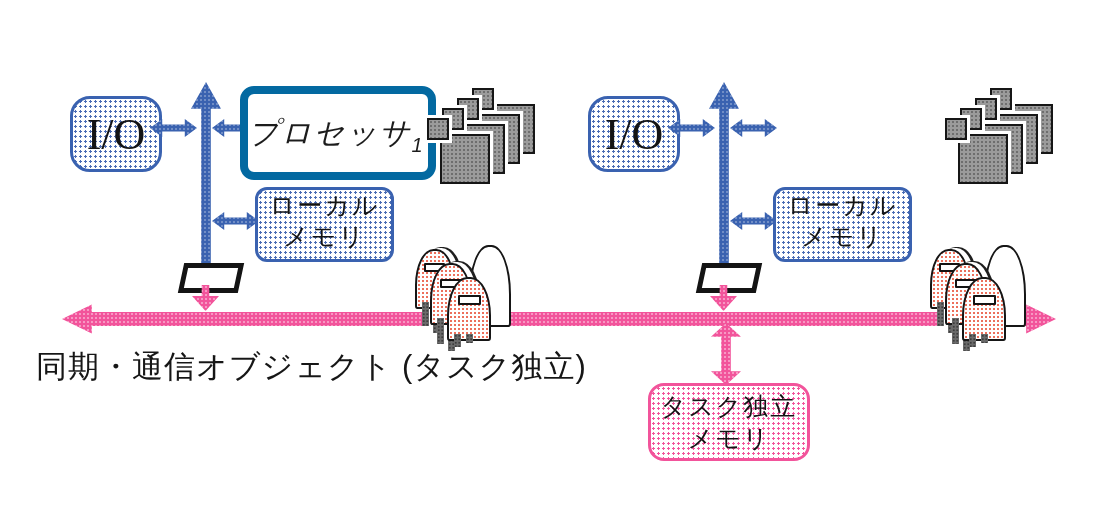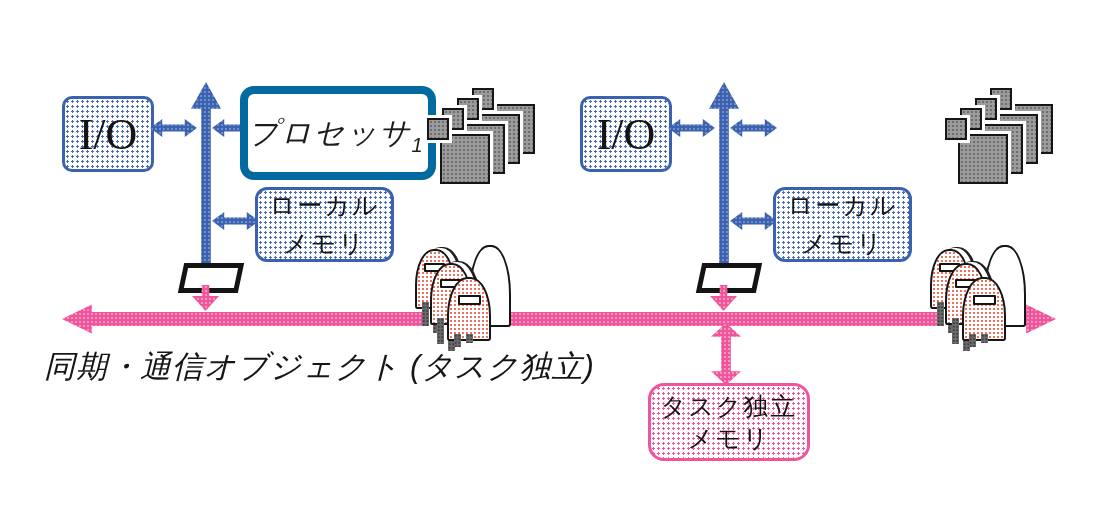--- a/index.html
+++ b/index.html
@@ -13,29 +13,29 @@
   .dot-salmon{background-color:#fff;background-image:radial-gradient(#ec705c 1.25px,transparent 1.55px);background-size:4px 4px;}
   .dot-gray{background-color:#9b9b9b;background-image:radial-gradient(#6e6e6e 1.1px,transparent 1.4px);background-size:4px 4px;}
   .dot-dark{background-color:#6b6b6b;background-image:radial-gradient(#3c3c3c 1.05px,transparent 1.35px);background-size:3.5px 3.5px;}
   .bx{background-color:#3a62b0;background-image:radial-gradient(rgba(255,255,255,.28) 1px,transparent 1.3px);background-size:4px 4px;}
   .px{background-color:#f2549b;background-image:radial-gradient(rgba(255,255,255,.40) 1px,transparent 1.3px);background-size:4px 4px;}
 
   .abs{position:absolute;}
   .node{position:absolute;top:0;width:560px;height:360px;}
 
   
-  .io-box{position:absolute;left:62px;top:96px;width:86px;height:70px;border:3px solid #3a62b0;border-radius:10px;
+  .io-box{position:absolute;left:70px;top:96px;width:86px;height:70px;border:3px solid #3a62b0;border-radius:20px;
           display:flex;align-items:center;justify-content:center;}
   .io-box span{font-family:"Liberation Serif","DejaVu Serif",serif;font-size:44px;color:#141414;}
   .proc-box{position:absolute;left:240px;top:86px;width:180px;height:78px;border:8px solid #0369a1;border-radius:14px;background:#fff;
           display:flex;align-items:center;justify-content:flex-start;}
   .proc-text{font-style:italic;font-size:30px;color:#1c1c1c;letter-spacing:2px;white-space:nowrap;}
   .psub{font-size:20px;position:relative;top:9px;letter-spacing:0;}
   .mem-box{position:absolute;left:255px;top:187px;width:133px;height:69px;border:3px solid #3a62b0;border-radius:12px;
-          display:flex;flex-direction:column;align-items:center;justify-content:space-between;line-height:31px;font-size:25px;letter-spacing:2px;color:#141414;}
+          display:flex;flex-direction:column;align-items:center;justify-content:flex-start;line-height:31px;font-size:25px;letter-spacing:2px;color:#141414;}
   .gmem-box{position:absolute;left:648px;top:383px;width:156px;height:72px;border:3px solid #f2549b;border-radius:16px;
           display:flex;flex-direction:column;align-items:center;justify-content:center;line-height:32px;font-size:25px;letter-spacing:2px;color:#141414;}
 
   
   .vbus{position:absolute;left:191px;top:82px;width:30px;height:205px;
         clip-path:polygon(50% 0,100% 13%,66% 13%,66% 100%,34% 100%,34% 13%,0 13%);}
   .harrow{position:absolute;width:47px;height:18px;
         clip-path:polygon(0 50%,26% 0,26% 30%,74% 30%,74% 0,100% 50%,74% 100%,74% 70%,26% 70%,26% 100%);}
   .a-io{left:150px;top:119px;}
   .a-proc{left:212px;top:119px;}
@@ -59,21 +59,21 @@
 
   
   .plug-group{position:absolute;top:244px;width:96px;height:106px;}
   .dome{position:absolute;border:2.5px solid #161616;border-radius:46% 46% 6% 6% / 60% 60% 5% 5%;}
   .dome.side{background:#fff;}
   .dome.front{box-shadow:5px -1px 0 0 #ffffff,7px -1px 0 1px #1f1f1f;}
   .slot{position:absolute;background:#fff;border:2px solid #141414;border-radius:1px;}
   .prong{position:absolute;width:7px;}
 
   
-  #bus-label{left:36px;top:346px;font-size:31px;font-style:italic;letter-spacing:1px;color:#161616;white-space:nowrap;margin-left:8px;}
+  #bus-label{left:36px;top:346px;font-size:31px;letter-spacing:1px;color:#161616;white-space:nowrap;}
 </style>
 </head>
 <body>
 
 <div id="canvas">
 
   <div id="hbus" class="abs px"></div>
   <div id="gap-l" class="bus-gap"></div>
   <div id="gap-r" class="bus-gap"></div>
 

